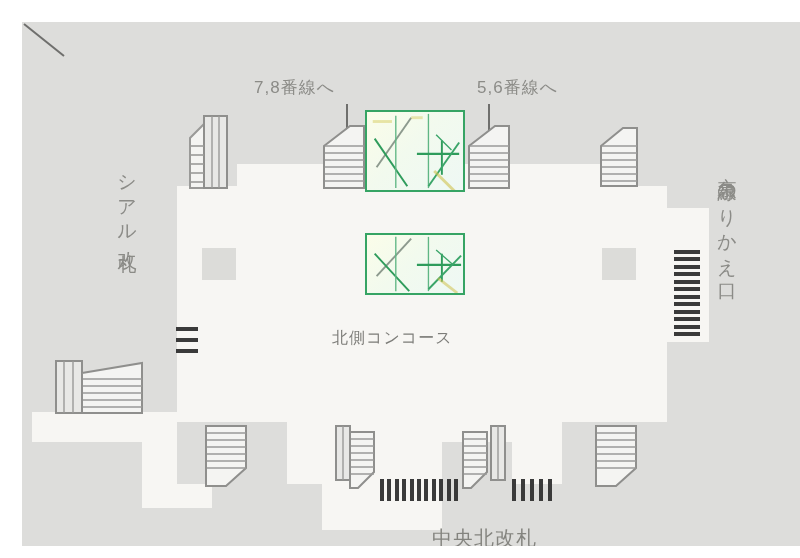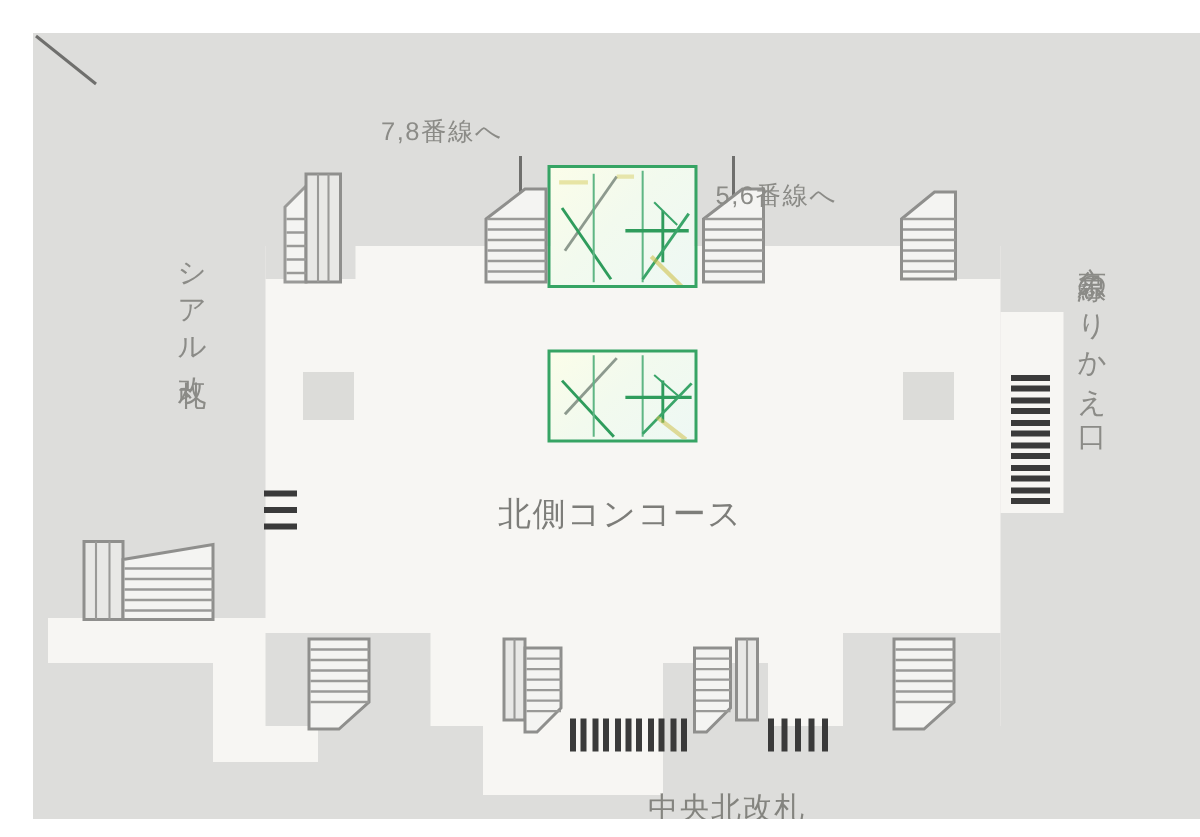--- a/index.html
+++ b/index.html
@@ -99,22 +99,22 @@
 
   
   .lbl {
     position: absolute;
     color: #8b8b87;
     letter-spacing: 1px;
     white-space: nowrap;
     font-weight: 500;
   }
   .lbl-platform78 { left: 232px; top: 54px;  font-size: 17px; }
-  .lbl-platform56 { left: 455px; top: 54px;  font-size: 17px; margin-top: 43px; }
-  .lbl-concourse  { left: 310px; top: 306px; font-size: 22px; color: #7d7d79; }
+  .lbl-platform56 { left: 455px; top: 54px;  font-size: 17px; }
+  .lbl-concourse  { left: 310px; top: 306px; font-size: 16px; color: #7d7d79; }
   .lbl-centergate { left: 362px; top: 503px; font-size: 20px; color: #84847f; margin-left: 48px; }
 
   .lbl-vert {
     position: absolute;
     writing-mode: vertical-rl;
     text-orientation: upright;
     color: #8b8b87;
     letter-spacing: 3px;
     font-weight: 500;
     white-space: nowrap;

